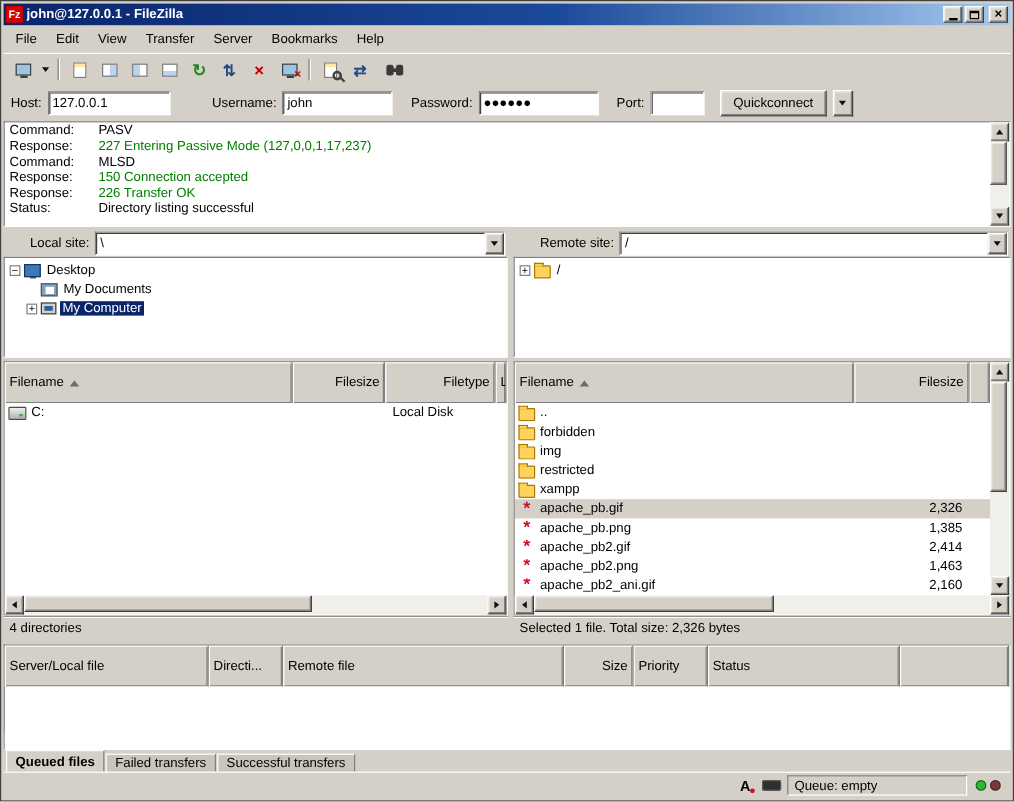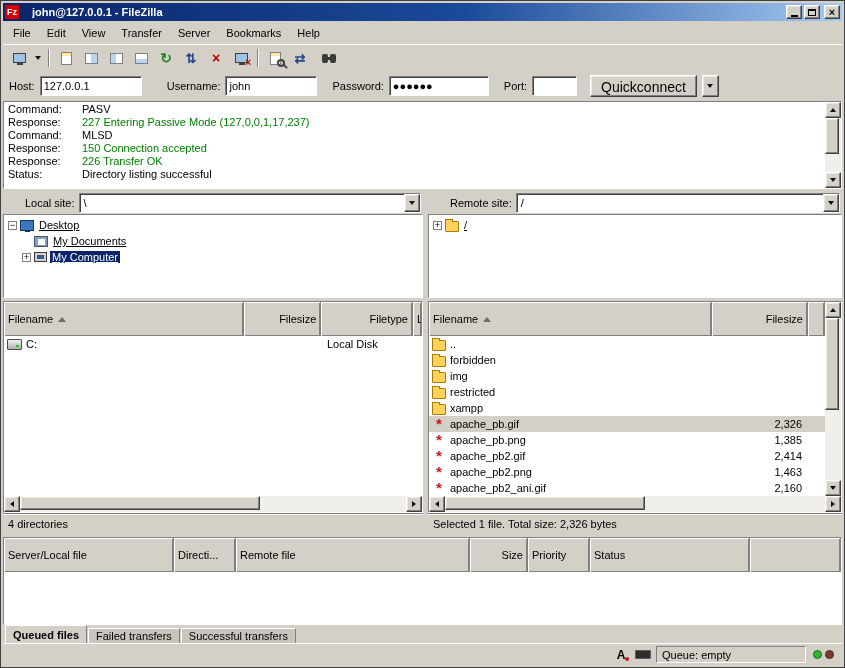--- a/index.html
+++ b/index.html
@@ -7,21 +7,21 @@
   body { font-family:"Liberation Sans", sans-serif; font-size:11px; color:#000; }
 
   .win { width:845px; height:668px; background:#d4d0c8; border:1px solid #404040; padding:2px;
          display:flex; flex-direction:column; }
   .win > * { flex-shrink:0; }
 
   .raised { background:#d4d0c8; border:1px solid; border-color:#fff #404040 #404040 #fff;
             box-shadow: inset -1px -1px 0 #808080, inset 1px 1px 0 #ece9e2; }
 
   
-  .titlebar { height:18px; display:flex; align-items:center; gap:13px; padding:0 2px; color:#fff;
+  .titlebar { height:18px; display:flex; align-items:center; gap:3px; padding:0 2px; color:#fff;
               font-weight:bold; background:linear-gradient(90deg,#0a246a 0%,#1a4a9a 55%,#a6caf0 100%); }
   .applogo { width:14px; height:14px; background:#d40000; color:#fff; font-size:9px; font-weight:bold;
              display:flex; align-items:center; justify-content:center; }
   .title-text { flex:1; white-space:nowrap; overflow:hidden; font-size:11px; }
   .winbtns { display:flex; gap:2px; }
   .wbtn { width:16px; height:14px; display:flex; align-items:center; justify-content:center;
           color:#000; font-size:11px; line-height:1; font-weight:bold; }
   .g-min { width:7px; height:2px; background:#000; margin-top:7px; }
   .g-max { width:8px; height:7px; border:1px solid #000; border-top-width:2px; }
 
@@ -53,21 +53,21 @@
   .mini-binoc { width:6px; height:9px; background:#3a3a3a; border-radius:2px; box-shadow:8px 0 0 #3a3a3a; position:relative; }
   .mini-binoc::after { content:""; position:absolute; left:5px; top:3px; width:4px; height:3px; background:#3a3a3a; }
   .pos-rel { position:relative; }
   .mag-over { position:absolute; right:2px; bottom:2px; }
 
   
   .quickbar { height:30px; display:flex; align-items:center; gap:5px; padding:0 6px; }
   .field { height:20px; font-family:inherit; font-size:11px; padding:2px 3px; background:#fff;
            border:1px solid; border-color:#808080 #fff #fff #808080; box-shadow: inset 1px 1px 0 #404040; }
   .f-host { width:102px; } .f-user { width:92px; } .f-pass { width:100px; } .f-port { width:45px; }
-  .qcbtn { height:22px; padding:3px 10px; font-family:inherit; font-size:14px; }
+  .qcbtn { height:22px; padding:3px 10px; font-family:inherit; font-size:11px; }
   .qcarrow { width:17px; height:22px; display:flex; align-items:center; justify-content:center; }
 
   .tri { width:0; height:0; }
   .tri-down { border-left:3px solid transparent; border-right:3px solid transparent; border-top:4px solid #101010; }
   .tri-up-s { border-left:3px solid transparent; border-right:3px solid transparent; border-bottom:4px solid #101010; }
   .tri-left { border-top:3px solid transparent; border-bottom:3px solid transparent; border-right:4px solid #101010; }
   .tri-right { border-top:3px solid transparent; border-bottom:3px solid transparent; border-left:4px solid #101010; }
   .tri-sort { border-left:4px solid transparent; border-right:4px solid transparent; border-bottom:5px solid #716d64; }
 
   
@@ -101,21 +101,21 @@
   .combo-text { flex:1; padding:3px 4px; white-space:nowrap; overflow:hidden; }
   .combo-btn { width:16px; display:flex; align-items:center; justify-content:center; }
 
   .treebox { height:84px; background:#fff; border:1px solid; border-color:#808080 #fff #fff #808080;
              padding:2px 0; overflow:hidden; }
   .trow { height:16px; display:flex; align-items:center; gap:3px; padding-left:4px; }
   .trow.child { padding-left:18px; }
   .expander { width:9px; height:9px; background:#fff; border:1px solid #808080; font-size:9px; line-height:7px;
               display:inline-flex; align-items:center; justify-content:center; flex-shrink:0; }
   .exp-spacer { width:9px; flex-shrink:0; }
-  .tlabel { padding:0 2px; white-space:nowrap;text-decoration:underline; }
+  .tlabel { padding:0 2px; white-space:nowrap; }
   .tlabel.sel { background:#0a246a; color:#fff; }
 
   .icon-desktop { width:14px; height:11px; background:#3b77bc; border:1px solid #17355c; position:relative; flex-shrink:0; }
   .icon-desktop::after { content:""; position:absolute; left:4px; bottom:-2px; width:5px; height:1px; background:#17355c; }
   .icon-mydocs { width:14px; height:11px; background:#8aa0b8; border:1px solid #40566e; position:relative; flex-shrink:0; }
   .icon-mydocs::after { content:""; position:absolute; left:3px; top:2px; width:7px; height:6px; background:#fff; }
   .icon-computer { width:13px; height:10px; border:1px solid #3c3c3c; background:#d4d0c8; position:relative; flex-shrink:0; }
   .icon-computer::before { content:""; position:absolute; left:2px; top:2px; right:2px; bottom:2px; background:#2e5e9e; }
   .icon-folder { width:14px; height:11px; background:#ffd25e; border:1px solid #a87b00; border-radius:1px;
                  position:relative; flex-shrink:0; margin-top:2px; }
@@ -249,21 +249,21 @@
         <span class="g-sync">⇄</span>
       </span>
     <span class="tbtn">
         <i class="mini-binoc"></i>
       </span>
   </div>
 
   <div class="quickbar">
     <span>Host:</span>
     <input class="field f-host" value="127.0.0.1" style="">
-    <span style="margin-left:20px">Username:</span>
+    <span style="margin-left:30px">Username:</span>
     <input class="field f-user" value="john" style="">
     <span style="margin-left:10px">Password:</span>
     <input class="field f-pass" value="●●●●●●" style="">
     <span style="margin-left:10px">Port:</span>
     <input class="field f-port" value="" style="">
     <button class="qcbtn raised" style="margin-left:8px">Quickconnect</button>
     <span class="qcarrow raised">
         <i class="tri tri-down"></i>
       </span>
   </div>

